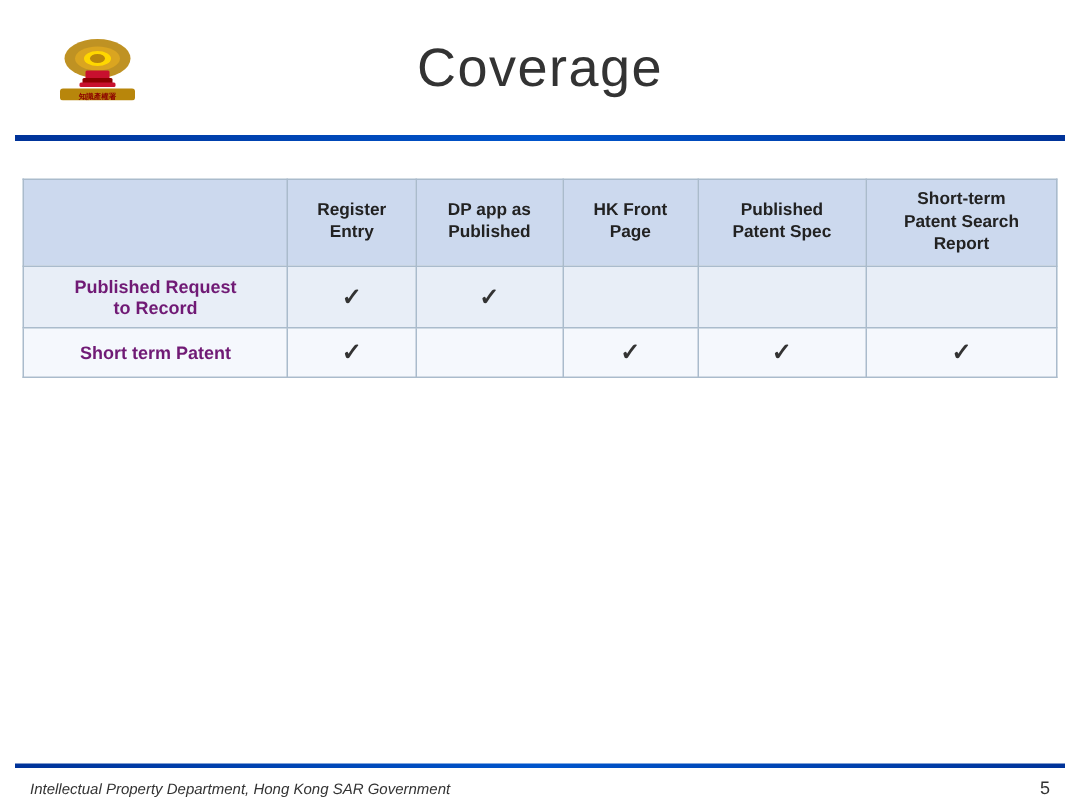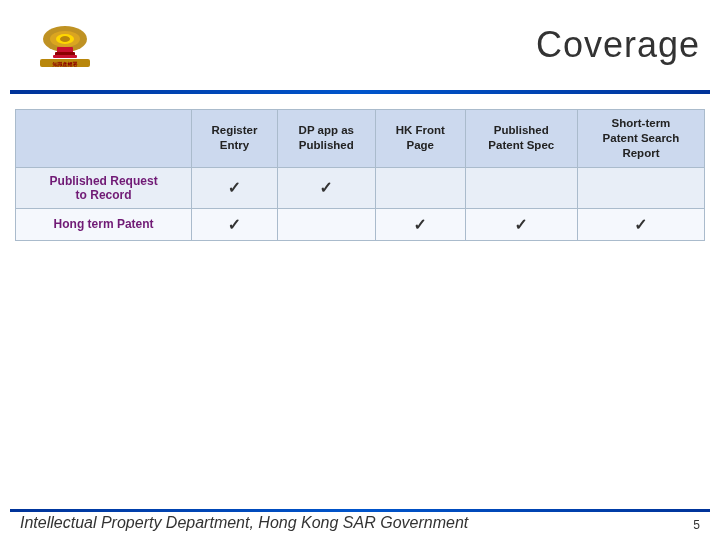--- a/index.html
+++ b/index.html
@@ -9,21 +9,21 @@
       background: #ffffff;
       font-family: Arial, sans-serif;
       overflow: hidden;
       position: relative;
     }
 
     
     .header {
       display: flex;
       align-items: center;
-      justify-content: flex-end;
+      justify-content: center;
       padding: 10px 20px;
       position: relative;
       height: 90px;
     }
 
     .logo-area {
       position: absolute;
       left: 15px;
       top: 8px;
       width: 100px;
@@ -50,20 +50,21 @@
 
     
     .main-content {
       padding: 15px 15px 5px 15px;
     }
 
     
     .coverage-table {
       width: 100%;
       border-collapse: collapse;
+      margin-top: 10px;
     }
 
     .coverage-table th,
     .coverage-table td {
       border: 1px solid #aabbcc;
       padding: 6px 8px;
       text-align: center;
       vertical-align: middle;
       font-size: 12px;
     }
@@ -107,21 +108,21 @@
       bottom: 28px;
       left: 0;
       right: 0;
       margin: 0 10px;
     }
 
     .footer-text {
       position: absolute;
       bottom: 8px;
       left: 20px;
-      font-size: 16px;
+      font-size: 10px;
       color: #333;
       font-style: italic;
     }
 
     .footer-page {
       position: absolute;
       bottom: 8px;
       right: 20px;
       font-size: 12px;
       color: #333;
@@ -176,21 +177,21 @@
 
     <tr>
           <td class="row-label">Published Request<br>to Record</td>
           <td><span class="checkmark">✓</span></td>
           <td><span class="checkmark">✓</span></td>
           <td></td>
           <td></td>
           <td></td>
         </tr>
         <tr>
-          <td class="row-label">Hong term Patent</td>
+          <td class="row-label">Short term Patent</td>
           <td><span class="checkmark">✓</span></td>
           <td></td>
           <td><span class="checkmark">✓</span></td>
           <td><span class="checkmark">✓</span></td>
           <td><span class="checkmark">✓</span></td>
         </tr>
       </tbody>
   </table>
 </div>
 

